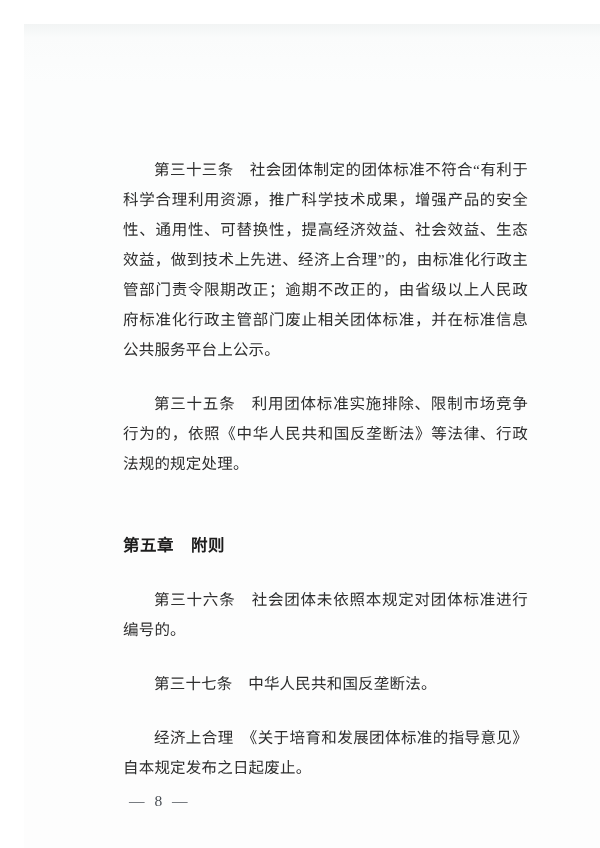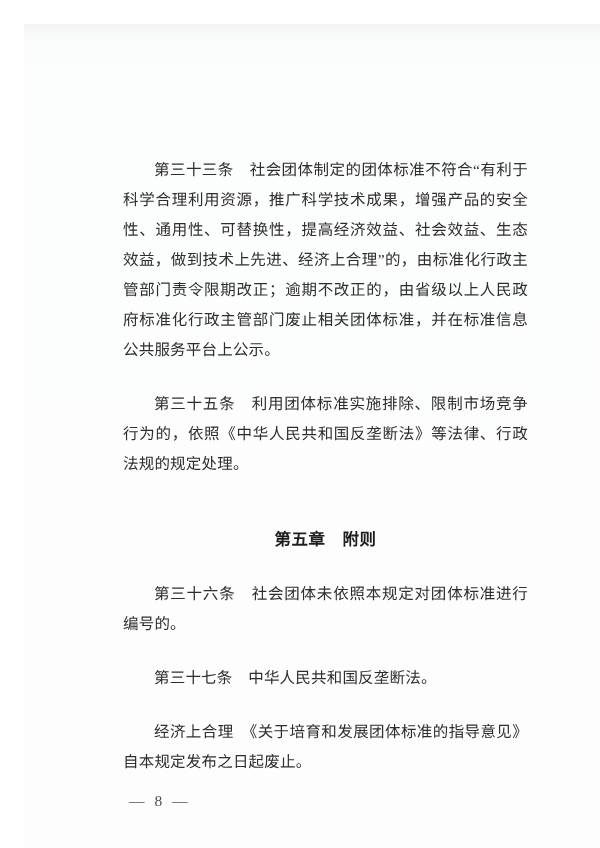--- a/index.html
+++ b/index.html
@@ -30,25 +30,24 @@
     font-size: 15.5px;
     line-height: 30px;
     text-align: justify;
     text-justify: inter-ideograph;
     text-indent: 2em;
     color: #2e2e2e;
     letter-spacing: 0.2px;
   }
 
   h2.chapter-heading {
-    margin-top: 22px;
+    margin-top: 28px;
     font-size: 16.5px;
     line-height: 30px;
     font-weight: bold;
-    text-align: center;
     color: #1d1d1d;
     letter-spacing: 0.5px;
   }
 
   p.attachment-note {
     margin-top: 44px;
     font-size: 15.5px;
     line-height: 30px;
     text-indent: 2em;
     color: #2e2e2e;

